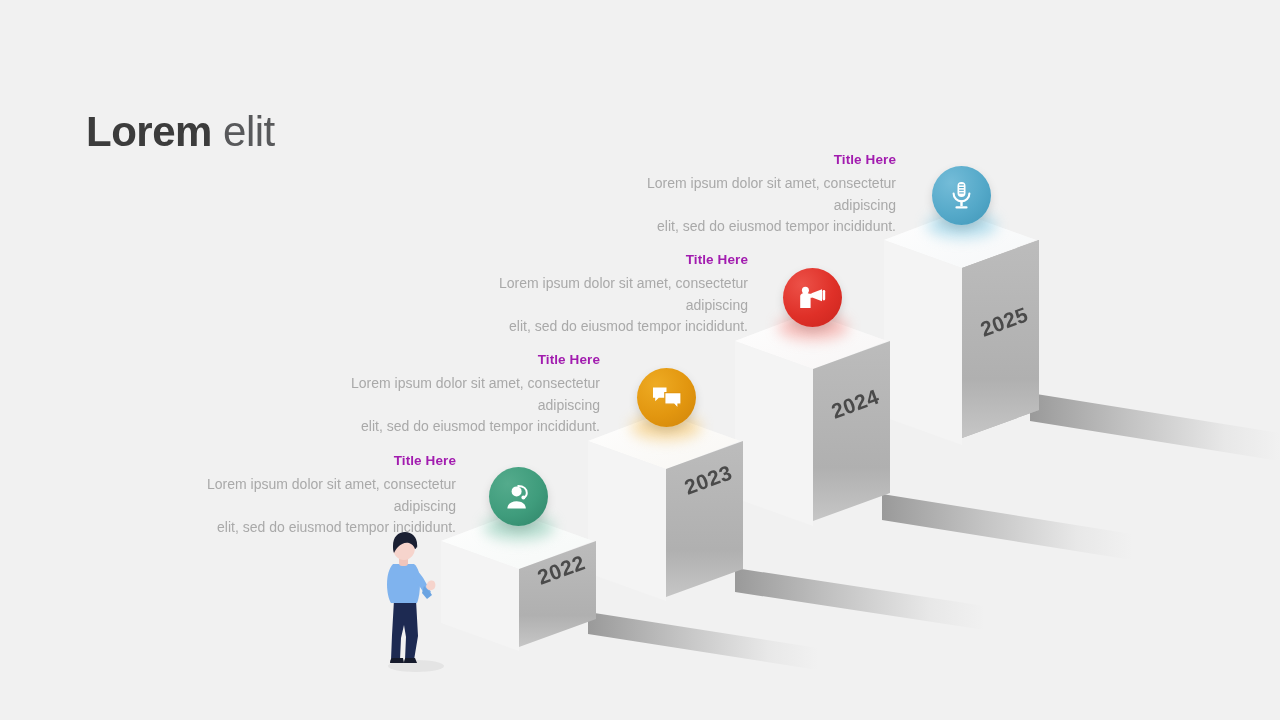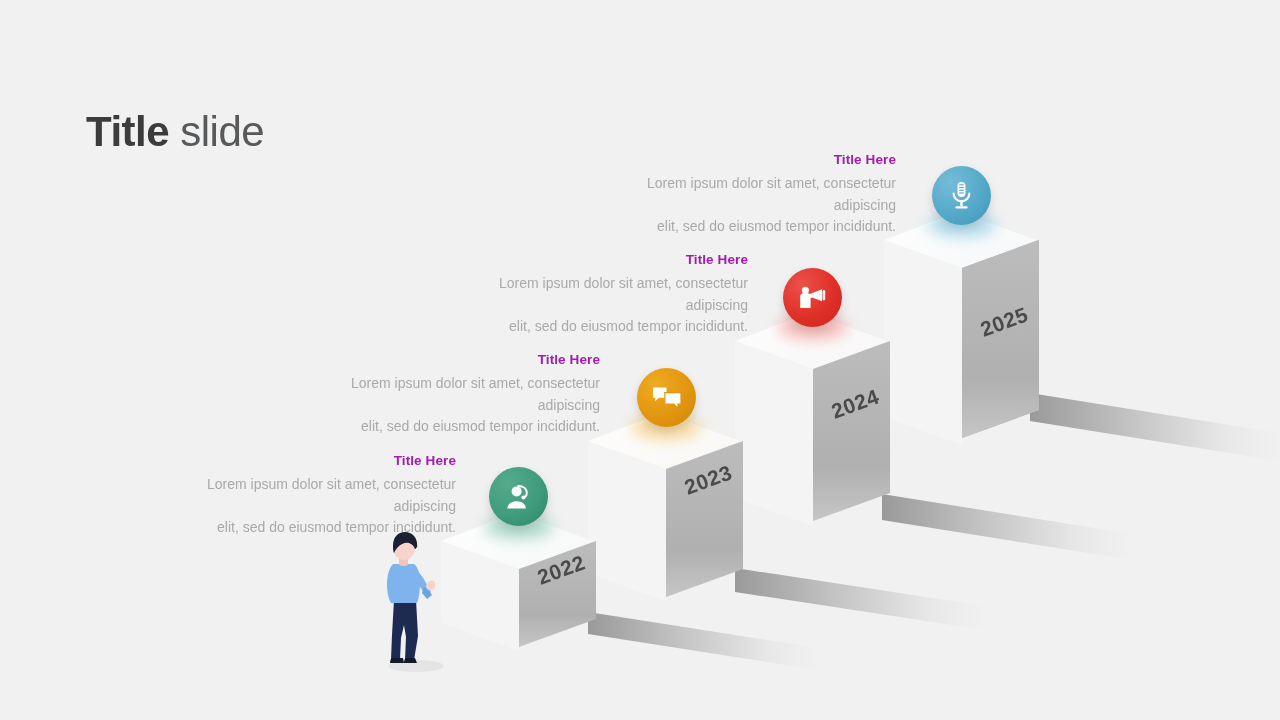--- a/index.html
+++ b/index.html
@@ -57,21 +57,21 @@
 
   
   .person{position:absolute;left:372px;top:528px;width:80px;height:145px;}
 </style>
 </head>
 <body>
 
 <div id="slide">
 
   <div class="title-wrap">
-    <span class="title-bold">Title</span><span class="title-light"> slide</span>
+    <span class="title-bold">Lorem</span><span class="title-light"> elit</span>
   </div>
 
   <div class="step">
 
     <div class="shadow" style="left:1030px;top:393px;width:250px;height:68px;
                 clip-path:polygon(0 0,250px 40px,250px 68px,0 28px);"></div>
 
     <svg class="face" style="left:884px;top:212px;" width="152" height="56">
       <polygon points="0,28 74,0 152,28 78,56" fill="#fdfdfd"></polygon>
       <polygon points="0,28 74,0 152,28 78,56" fill="url(#g25)" opacity="0.5"></polygon>

